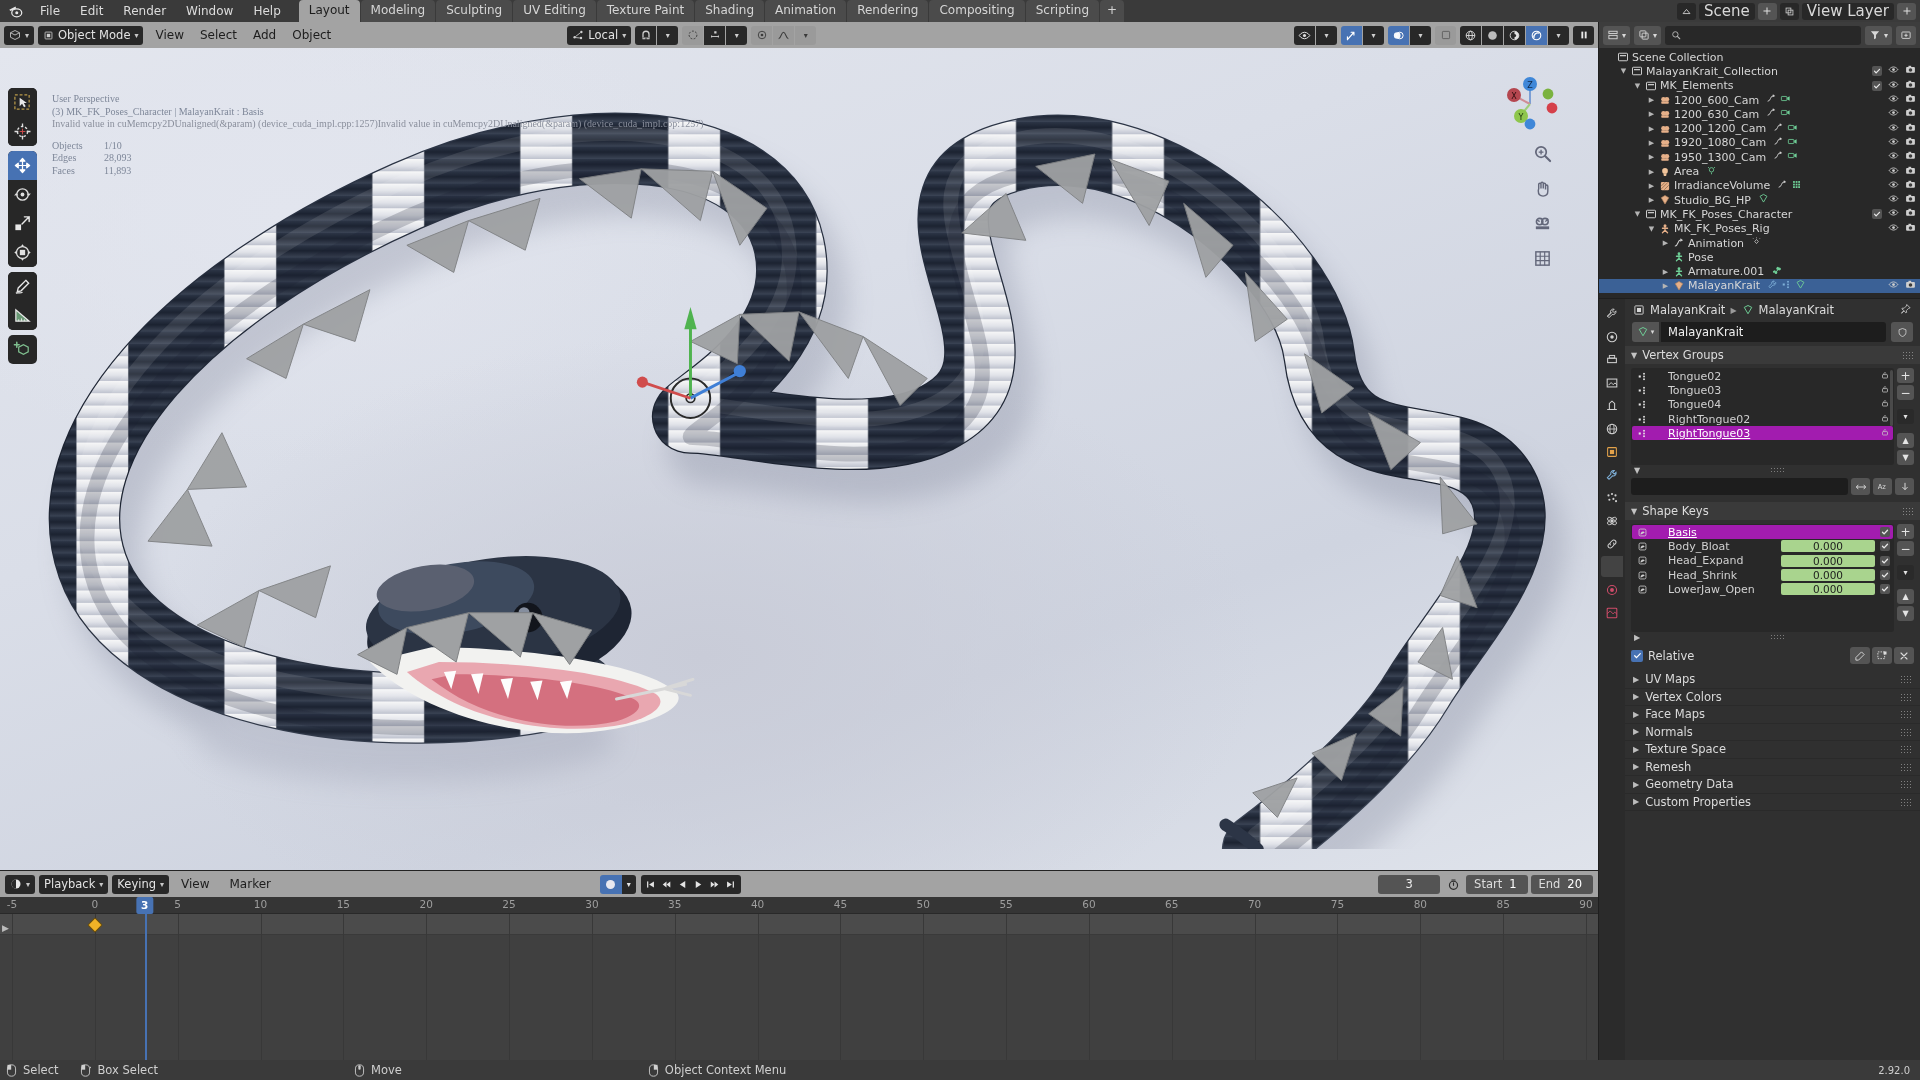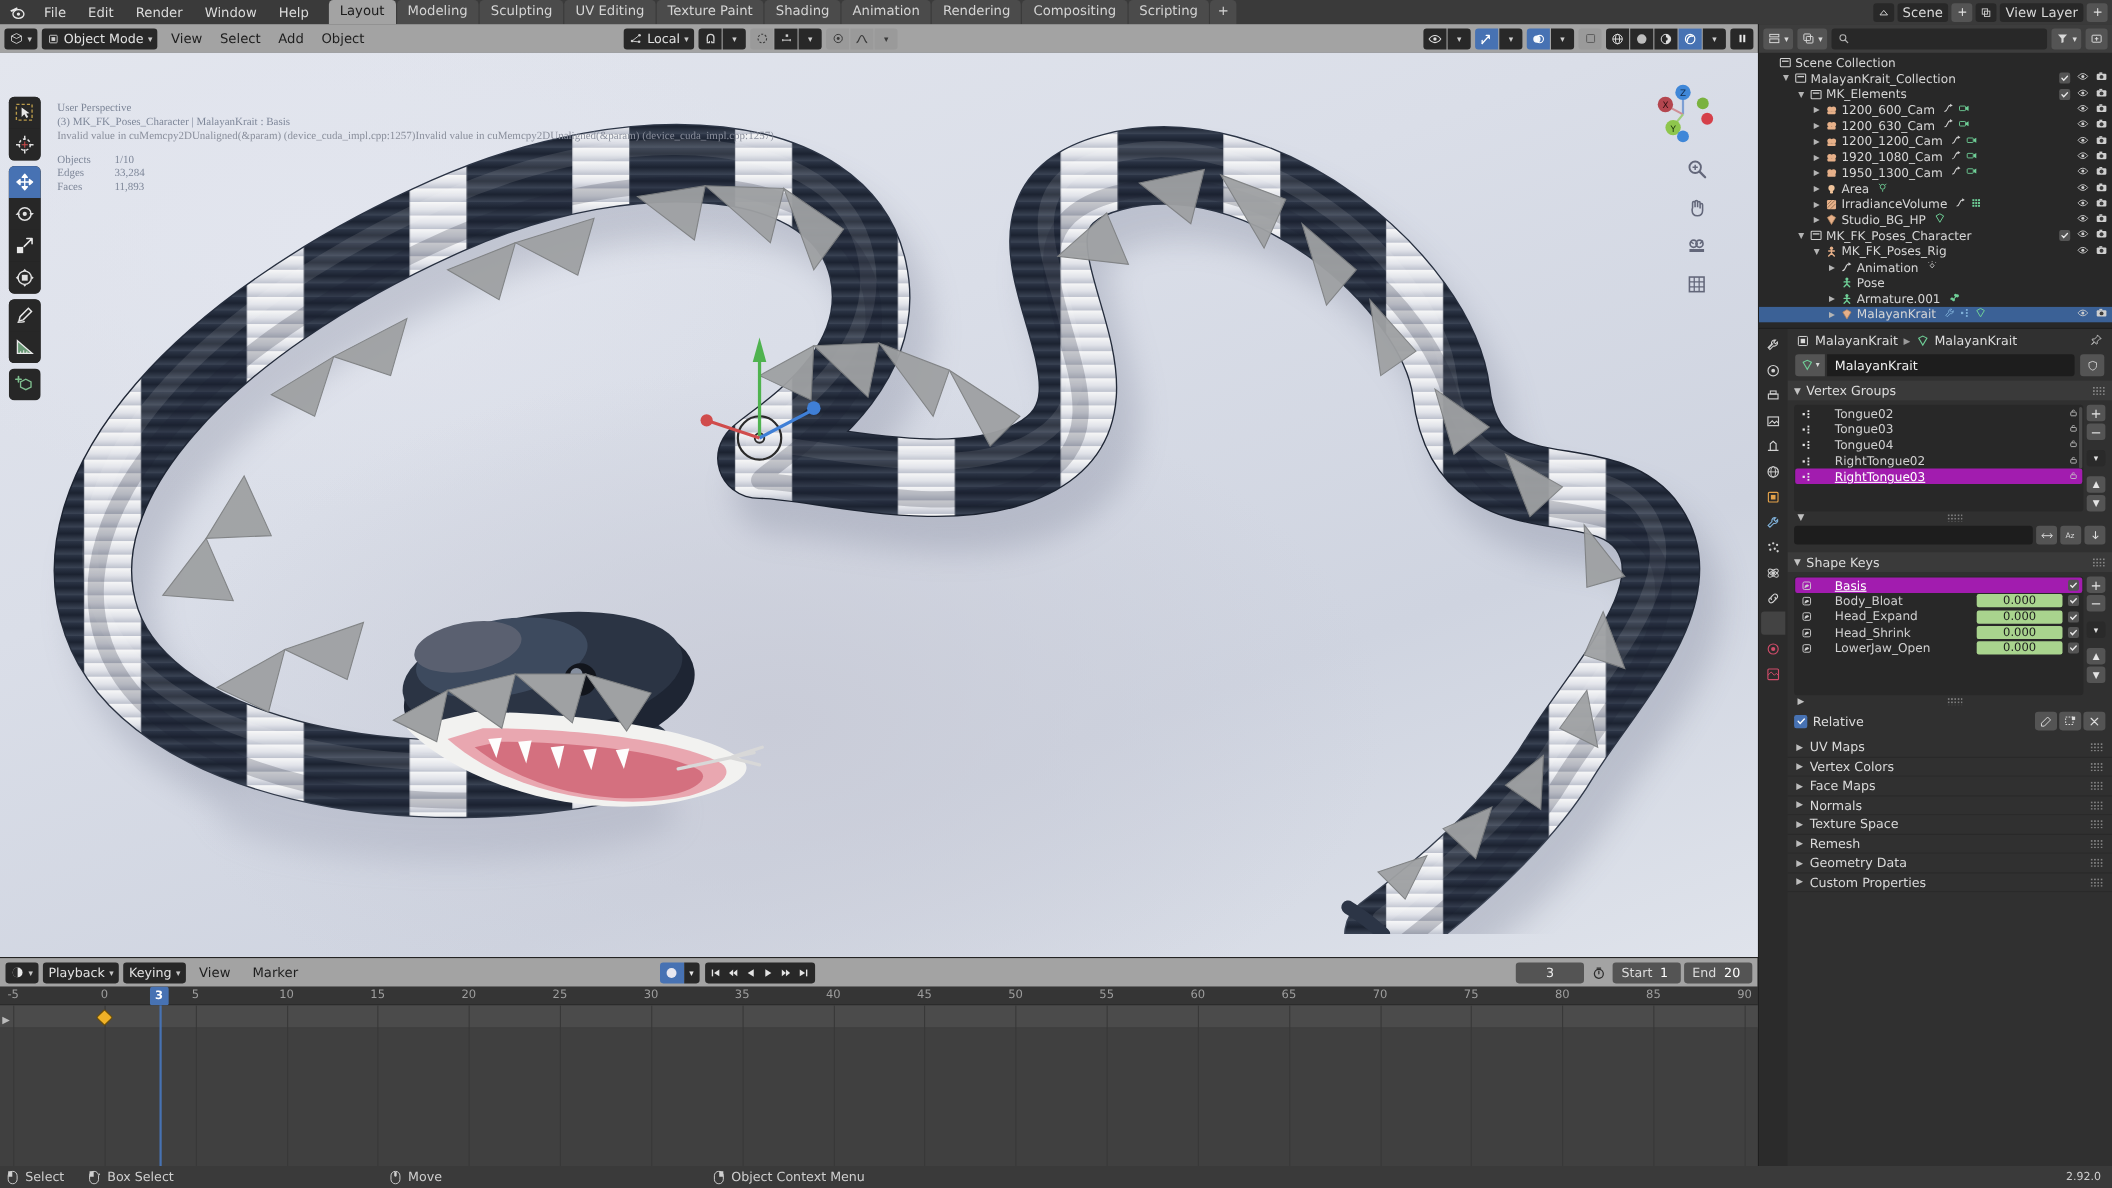--- a/index.html
+++ b/index.html
@@ -19,21 +19,21 @@
   .blender-logo svg { width:15px; height:15px; }
   .menu-list { display:flex; align-items:center; gap:0px; }
   .menu-item { padding:0 10px; line-height:22px; font-size:12px; color:#dcdcdc; cursor:default; }
   .wstabs { display:flex; align-items:flex-end; margin-left:8px; gap:1px; }
   .wstab { padding:3px 10px 4px 10px; font-size:12px; color:#d5d5d5; background:#4b4b4b;
            border-radius:4px 4px 0 0; line-height:15px; cursor:default; }
   .wstab.active { background:#a3a3a3; color:#1c1c1c; }
   .wstab.plus { padding:3px 7px 4px 7px; background:#4b4b4b; }
   .topbar-right { margin-left:auto; display:flex; align-items:center; padding-right:4px; gap:3px; }
   .scene-field { display:flex; align-items:center; height:17px; background:#282828; border-radius:3px; padding:0 5px; gap:5px; }
-  .scene-field .lbl { font-size:12px; color:#d8d8d8; }
+  .scene-field .lbl { font-size:15px; color:#d8d8d8; }
   .sbtn { width:19px; height:17px; background:#545454; border-radius:3px; display:flex; align-items:center; justify-content:center; }
   .sbtn.dark { background:#282828; }
 
   
   .main { flex:1 1 auto; display:flex; min-height:0; }
   .leftcol { flex:1 1 auto; display:flex; flex-direction:column; min-width:0; }
   .rightcol { width:322px; flex:0 0 322px; display:flex; flex-direction:column; background:#303030; }
 
   
   .viewport-wrap { flex:1 1 auto; position:relative; min-height:0; display:flex; flex-direction:column; }
@@ -152,21 +152,21 @@
           background-size:3px 3px; }
   .list-box { margin:4px 6px 0 6px; display:flex; gap:3px; }
   .uilist { flex:1 1 auto; background:#282828; border-radius:3px; padding:1px; position:relative; }
   .uirow { height:14.3px; display:flex; align-items:center; font-size:11px; color:#d0d0d0; padding:0 3px; border-radius:2px; }
   .uirow.sel { background:#a21caf; color:#fff;text-decoration:underline; }
   .uirow .ri { width:15px; display:flex; align-items:center; justify-content:center; }
   .uirow .ri svg { width:11px; height:11px; }
   .uirow .rn { margin-left:18px; }
   .uirow .lock { margin-left:auto; }
   .uirow .lock svg { width:10px; height:10px; }
-  .uirow .val { margin-left:auto; width:78px; height:12px; background:#a9d48e; border-radius:2px; color:#1d1d1d; font-size:10.5px; display:flex; align-items:center; justify-content:center; }
+  .uirow .val { margin-left:auto; width:94px; height:12px; background:#a9d48e; border-radius:2px; color:#1d1d1d; font-size:10.5px; display:flex; align-items:center; justify-content:center; }
   .uirow .cb { margin-left:5px; width:10px; height:10px; background:#545454; border-radius:2px; display:flex; align-items:center; justify-content:center; }
   .uirow .cb svg { width:8px; height:8px; }
   .side-btns { width:17px; flex:0 0 17px; display:flex; flex-direction:column; gap:2px; }
   .sbt { width:17px; height:15px; background:#545454; border-radius:3px; display:flex; align-items:center; justify-content:center; font-size:12px; color:#e4e4e4; line-height:1; }
   .sbt.dark { background:#2a2a2a; }
   .sbt.gap { margin-top:7px; }
   .scrollthumb { position:absolute; right:1px; top:2px; width:3px; height:56px; background:#4a4a4a; border-radius:2px; }
   .vg-footer { margin:1px 6px 0 6px; display:flex; align-items:center; }
   .vg-foot-tri { font-size:8px; color:#c0c0c0; margin-left:3px; }
   .vg-foot-grip { margin:0 auto; width:14px; height:7px; opacity:.45;
@@ -537,21 +537,21 @@
             <div>User Perspective</div>
             <div class="row2">(3) MK_FK_Poses_Character | MalayanKrait : Basis</div>
             <div class="vp-err">Invalid value in cuMemcpy2DUnaligned(&amp;param) (device_cuda_impl.cpp:1257)Invalid value in cuMemcpy2DUnaligned(&amp;param) (device_cuda_impl.cpp:1257)</div>
             <div class="tbl" id="vpstats">
                 <div>
                   <span class="k">Objects</span>
                   <span>1/10</span>
                 </div>
                 <div>
                   <span class="k">Edges</span>
-                  <span>33,284</span>
+                  <span>28,093</span>
                 </div>
                 <div>
                   <span class="k">Faces</span>
                   <span>11,893</span>
                 </div>
               </div>
           </div>
 
           <div class="toolbar" id="toolbar">
               <div class="tgroup">

